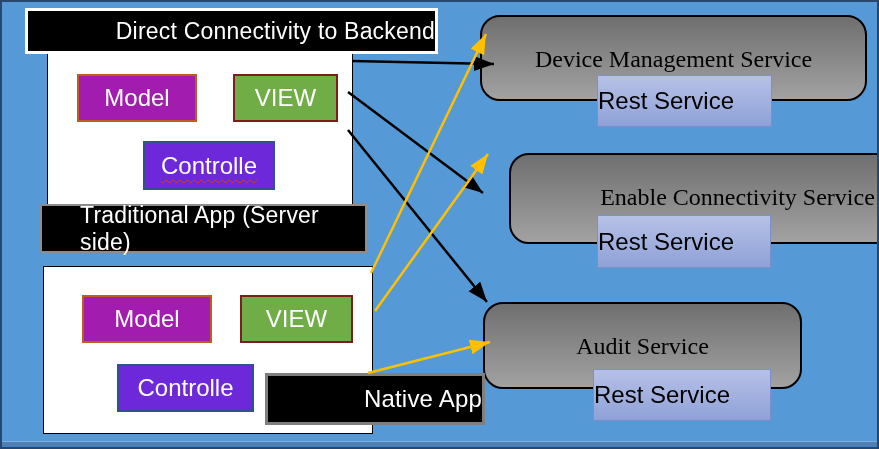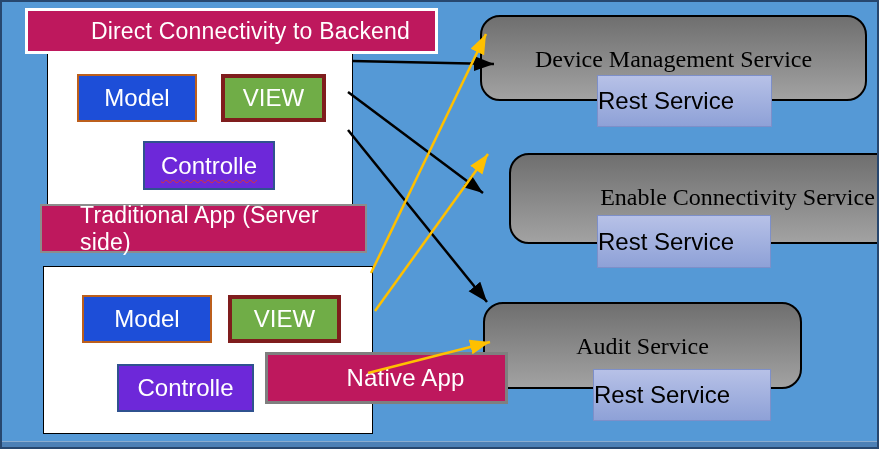--- a/index.html
+++ b/index.html
@@ -4,37 +4,37 @@
 <style>
   html,body { margin:0; padding:0; background:#e8e8e8; }
   .canvas {
     position:relative; width:879px; height:449px; box-sizing:border-box;
     background:#5599d6; border:2px solid #27476f; overflow:hidden;
     font-family:"Liberation Sans", sans-serif;
   }
   .abs { position:absolute; box-sizing:border-box; }
 
   
-  .gray-bar { background:#be185d; color:#ffffff; display:flex; align-items:center; justify-content:center;
+  .gray-bar { background:#000000; color:#ffffff; display:flex; align-items:center; justify-content:flex-end;
               font-size:23px; letter-spacing:.2px;padding-left:38px; }
   .bar-direct      { left:23px;  top:6px;   width:413px; height:46px; border:3px solid #ffffff; }
   .bar-traditional { left:38px;  top:202px; width:327px; height:49px; border:2px solid #8c8c8c; }
-  .bar-native      { left:263px; top:350px; width:243px; height:52px; border:3px solid #7f7f7f; font-size:24px; z-index:6; }
+  .bar-native      { left:263px; top:371px; width:220px; height:52px; border:3px solid #7f7f7f; font-size:24px; z-index:6; }
 
   
   .white-box { background:#ffffff; border:1px solid #000000; }
   .white-top    { left:45px; top:50px;  width:306px; height:172px; z-index:2; }
   .white-bottom { left:41px; top:264px; width:330px; height:168px; z-index:2; }
   .bar-direct{ z-index:3; } .bar-traditional{ z-index:3; }
 
   
   .chip { position:absolute; box-sizing:border-box; display:flex; align-items:center; justify-content:center;
           color:#ffffff; font-size:24px; }
-  .chip-model   { background:#1d4ed8; border:2px solid #bc5f1c; }
-  .chip-view    { background:#70ad47; border:4px solid #7f1d1d; }
+  .chip-model   { background:#a21caf; border:2px solid #bc5f1c; }
+  .chip-view    { background:#70ad47; border:2px solid #7f1d1d;margin-left:12px; }
   .chip-control { background:#6d28d9; border:2px solid #2f528f; }
   .m1 { left:29px;  top:21px;  width:120px; height:48px; }
   .v1 { left:173px; top:21px;  width:105px; height:48px; }
   .c1 { left:95px;  top:88px;  width:132px; height:49px; }
   .m2 { left:38px;  top:28px;  width:130px; height:48px; }
   .v2 { left:184px; top:28px;  width:113px; height:48px; }
   .c2 { left:73px;  top:97px;  width:137px; height:48px; }
   .squiggle { text-decoration:underline; text-decoration-style:wavy; text-decoration-color:#e0342b;
               text-decoration-thickness:1px; text-underline-offset:5px; }
 

